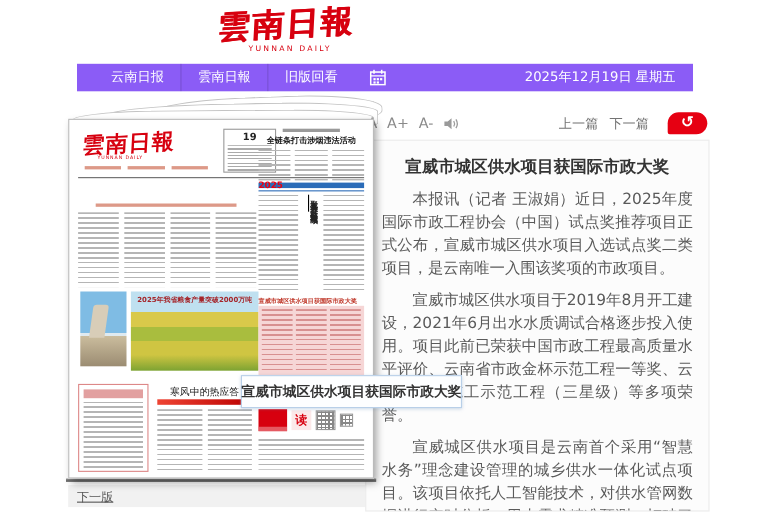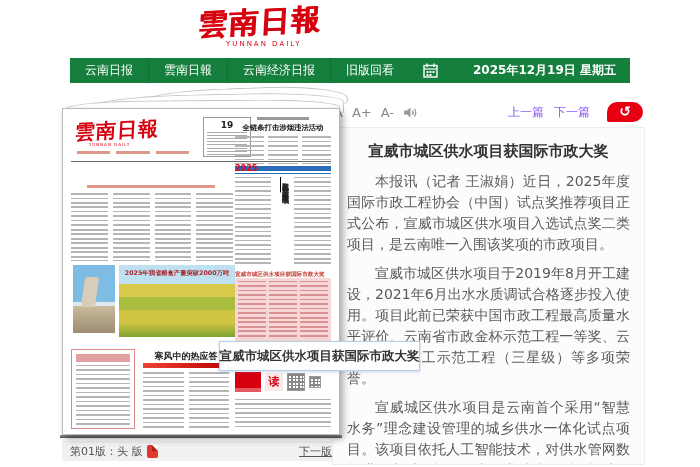--- a/index.html
+++ b/index.html
@@ -7,26 +7,26 @@
   .page { position:relative; width:700px; height:467px; background:#fff; overflow:hidden; }
 
   
   .site-logo { position:absolute; left:198px; top:6px; width:150px; cursor:pointer; }
   .logo-main { color:#d7000f; font-size:29px; font-weight:900; letter-spacing:2px;
                transform:skewX(-6deg) rotate(-3deg); line-height:1.1; white-space:nowrap;
                text-shadow:1px 0 #d7000f; }
   .logo-sub { color:#d7000f; font-size:7px; letter-spacing:2px; margin:2px 0 0 28px; }
 
   
-  .nav { position:absolute; left:70px; top:58px; width:560px; height:25px; background:#15803d;
-         display:flex; align-items:center; color:#fff; font-size:12px; padding:0 0; }
+  .nav { position:absolute; left:70px; top:58px; width:560px; height:25px; background:#8b5cf6;
+         display:flex; align-items:center; color:#fff; font-size:12px; padding:0 16px; }
   .nav-item { padding:0 15px; height:25px; line-height:25px; cursor:pointer; white-space:nowrap; }
   .nav-item + .nav-item { border-left:1px solid rgba(0,0,0,.14); }
   .nav-cal { margin-left:14px; display:flex; align-items:center; cursor:pointer; }
-  .nav-date { margin-left:auto; margin-right:14px; white-space:nowrap;font-weight:bold; }
+  .nav-date { margin-left:auto; white-space:nowrap; }
 
   
   .leftcol { position:absolute; left:62px; top:86px; width:278px; }
   .stack { position:relative; height:22px; }
   .stack div { position:absolute; background:#fff; border:1px solid #c4c4c4; border-bottom:none; height:30px; }
   .stack .s1 { left:70px; right:-8px; top:2px; transform:rotate(-2.2deg); border-radius:40%/14px; }
   .stack .s2 { left:30px; right:-4px; top:8px; transform:rotate(-1.2deg); border-radius:40%/10px; }
   .stack .s3 { left:4px; right:0; top:14px; transform:rotate(-.4deg); border-radius:30%/8px; }
 
   .paper { position:relative; width:278px; height:327px; background:#fff; border:1px solid #bbb;
@@ -83,21 +83,21 @@
   .np-pinkhead { left:172px; top:160px; width:96px; font-size:7px; font-weight:700; color:#c0392b;
                  white-space:nowrap; transform:scale(.8); transform-origin:left; }
   .np-pink { left:172px; top:169px; width:96px; height:64px; background:#f6d6d6; padding:3px; display:flex; gap:3px; }
   .np-pink i { position:static; flex:1; }
   .np-blueimg { left:172px; top:235px; width:96px; height:20px;
                 background:linear-gradient(#bfe0f4 0 35%, #3f86c9 35%, #2a62a3); }
 
   .np-blbox { left:8px; top:240px; width:64px; height:80px; border:1px solid #dd8888; padding:4px; }
   .np-blbox .rh { position:static; display:block; height:8px; background:#e2a0a0; margin-bottom:3px; }
   .np-blbox i { position:static; display:block; height:62px; }
-  .np-bothead { left:78px; top:241px; width:90px; text-align:center; font-size:9px; font-weight:700; color:#222;
+  .np-bothead { left:78px; top:241px; width:90px; text-align:center; font-size:9px; font-weight:400; color:#222;
                 white-space:nowrap; }
   .np-botbar { left:80px; top:254px; width:86px; height:5px; background:linear-gradient(90deg,#e43,#b00); }
   .np-botcols { left:80px; top:263px; width:86px; height:56px; display:flex; gap:5px; }
   .np-botcols i { position:static; flex:1; }
   .np-qrrow { left:172px; top:262px; width:96px; height:22px; display:flex; gap:4px; align-items:center; }
   .np-qrrow em { position:static; width:26px; height:20px; background:#d7000f;
                  box-shadow:inset 0 -4px 0 rgba(255,255,255,.35); }
   .np-qrrow b { position:static; width:18px; height:18px; background:#fbe9e9; color:#d7000f; font-size:11px;
                 text-align:center; line-height:18px; }
   .np-qr { position:static; width:18px; height:18px; border:1px solid #999;
@@ -114,21 +114,21 @@
                     border-left-color:#f7b; border-bottom-color:#f7b; border-width:3px;
                     border-left-color:#b02015; border-bottom-color:#b02015; }
   .pager-next { cursor:pointer;text-decoration:underline; }
 
   
   .rightcol { position:absolute; left:332px; top:100px; width:313px; }
   .toolbar { height:24px; display:flex; align-items:center; gap:9px; font-size:13px; color:#8a8a8a;
              padding:0 2px; }
   .fontbtn { cursor:pointer; line-height:1; }
   .spk { cursor:pointer; display:flex; align-items:center; }
-  .tb-prevnext { margin-left:auto; font-size:12px; color:#8b5cf6; display:flex; gap:10px; }
+  .tb-prevnext { margin-left:auto; font-size:12px; color:#737373; display:flex; gap:10px; }
   .tb-prevnext span { cursor:pointer; }
   .backbtn { width:36px; height:20px; background:#e60012; border-radius:11px 11px 11px 2px;
              color:#fff; font-size:14px; font-weight:700; text-align:center; line-height:19px;
              cursor:pointer; margin-left:8px; }
   .artbox { margin-top:3px; border:1px solid #ececec; background:#fcfcfc; padding:10px 14px 8px;
             height:338px; overflow:hidden; }
   .art-title { text-align:center; font-size:15px; font-weight:700; color:#333; margin:4px 0 10px; }
   .art-p { font-size:14px; color:#5a5a5a; line-height:1.5; text-indent:2em; text-align:justify;
            margin-bottom:8px; }
 
@@ -144,21 +144,20 @@
 <div class="page">
 
   <div class="site-logo">
     <div class="logo-main">雲南日報</div>
     <div class="logo-sub">YUNNAN DAILY</div>
   </div>
 
   <div class="nav">
     <div class="nav-item">云南日报</div>
     <div class="nav-item">雲南日報</div>
-    <div class="nav-item">云南经济日报</div>
     <div class="nav-item">旧版回看</div>
     <div class="nav-cal">
       <svg width="15" height="15" viewBox="0 0 15 15">
         <rect x="1" y="2.5" width="13" height="11.5" fill="none" stroke="#fff" stroke-width="1.4"></rect>
         <line x1="4" y1="0.5" x2="4" y2="4" stroke="#fff" stroke-width="1.4"></line>
         <line x1="11" y1="0.5" x2="11" y2="4" stroke="#fff" stroke-width="1.4"></line>
         <line x1="1" y1="6" x2="14" y2="6" stroke="#fff" stroke-width="1.2"></line>
         <rect x="3.5" y="8" width="2" height="2" fill="#fff"></rect>
           <rect x="6.5" y="8" width="2" height="2" fill="#fff"></rect>
         <rect x="9.5" y="8" width="2" height="2" fill="#fff"></rect>
@@ -254,24 +253,20 @@
         <b>读</b>
         <span class="np-qr"></span>
         <span class="np-qr" style="width:12px;height:12px"></span>
       </div>
       <div class="np-brtb tb"></div>
     </div>
 
     <div class="paper-edge"></div>
 
     <div class="pager">
-      <div class="pager-left">
-        <span>第01版：头 版</span>
-        <span class="pdf-ico"></span>
-      </div>
       <span class="pager-next">下一版</span>
     </div>
   </div>
 
   <div class="rightcol">
     <div class="toolbar">
       <span class="fontbtn">A</span>
       <span class="fontbtn">A+</span>
       <span class="fontbtn">A-</span>
       <span class="spk">

